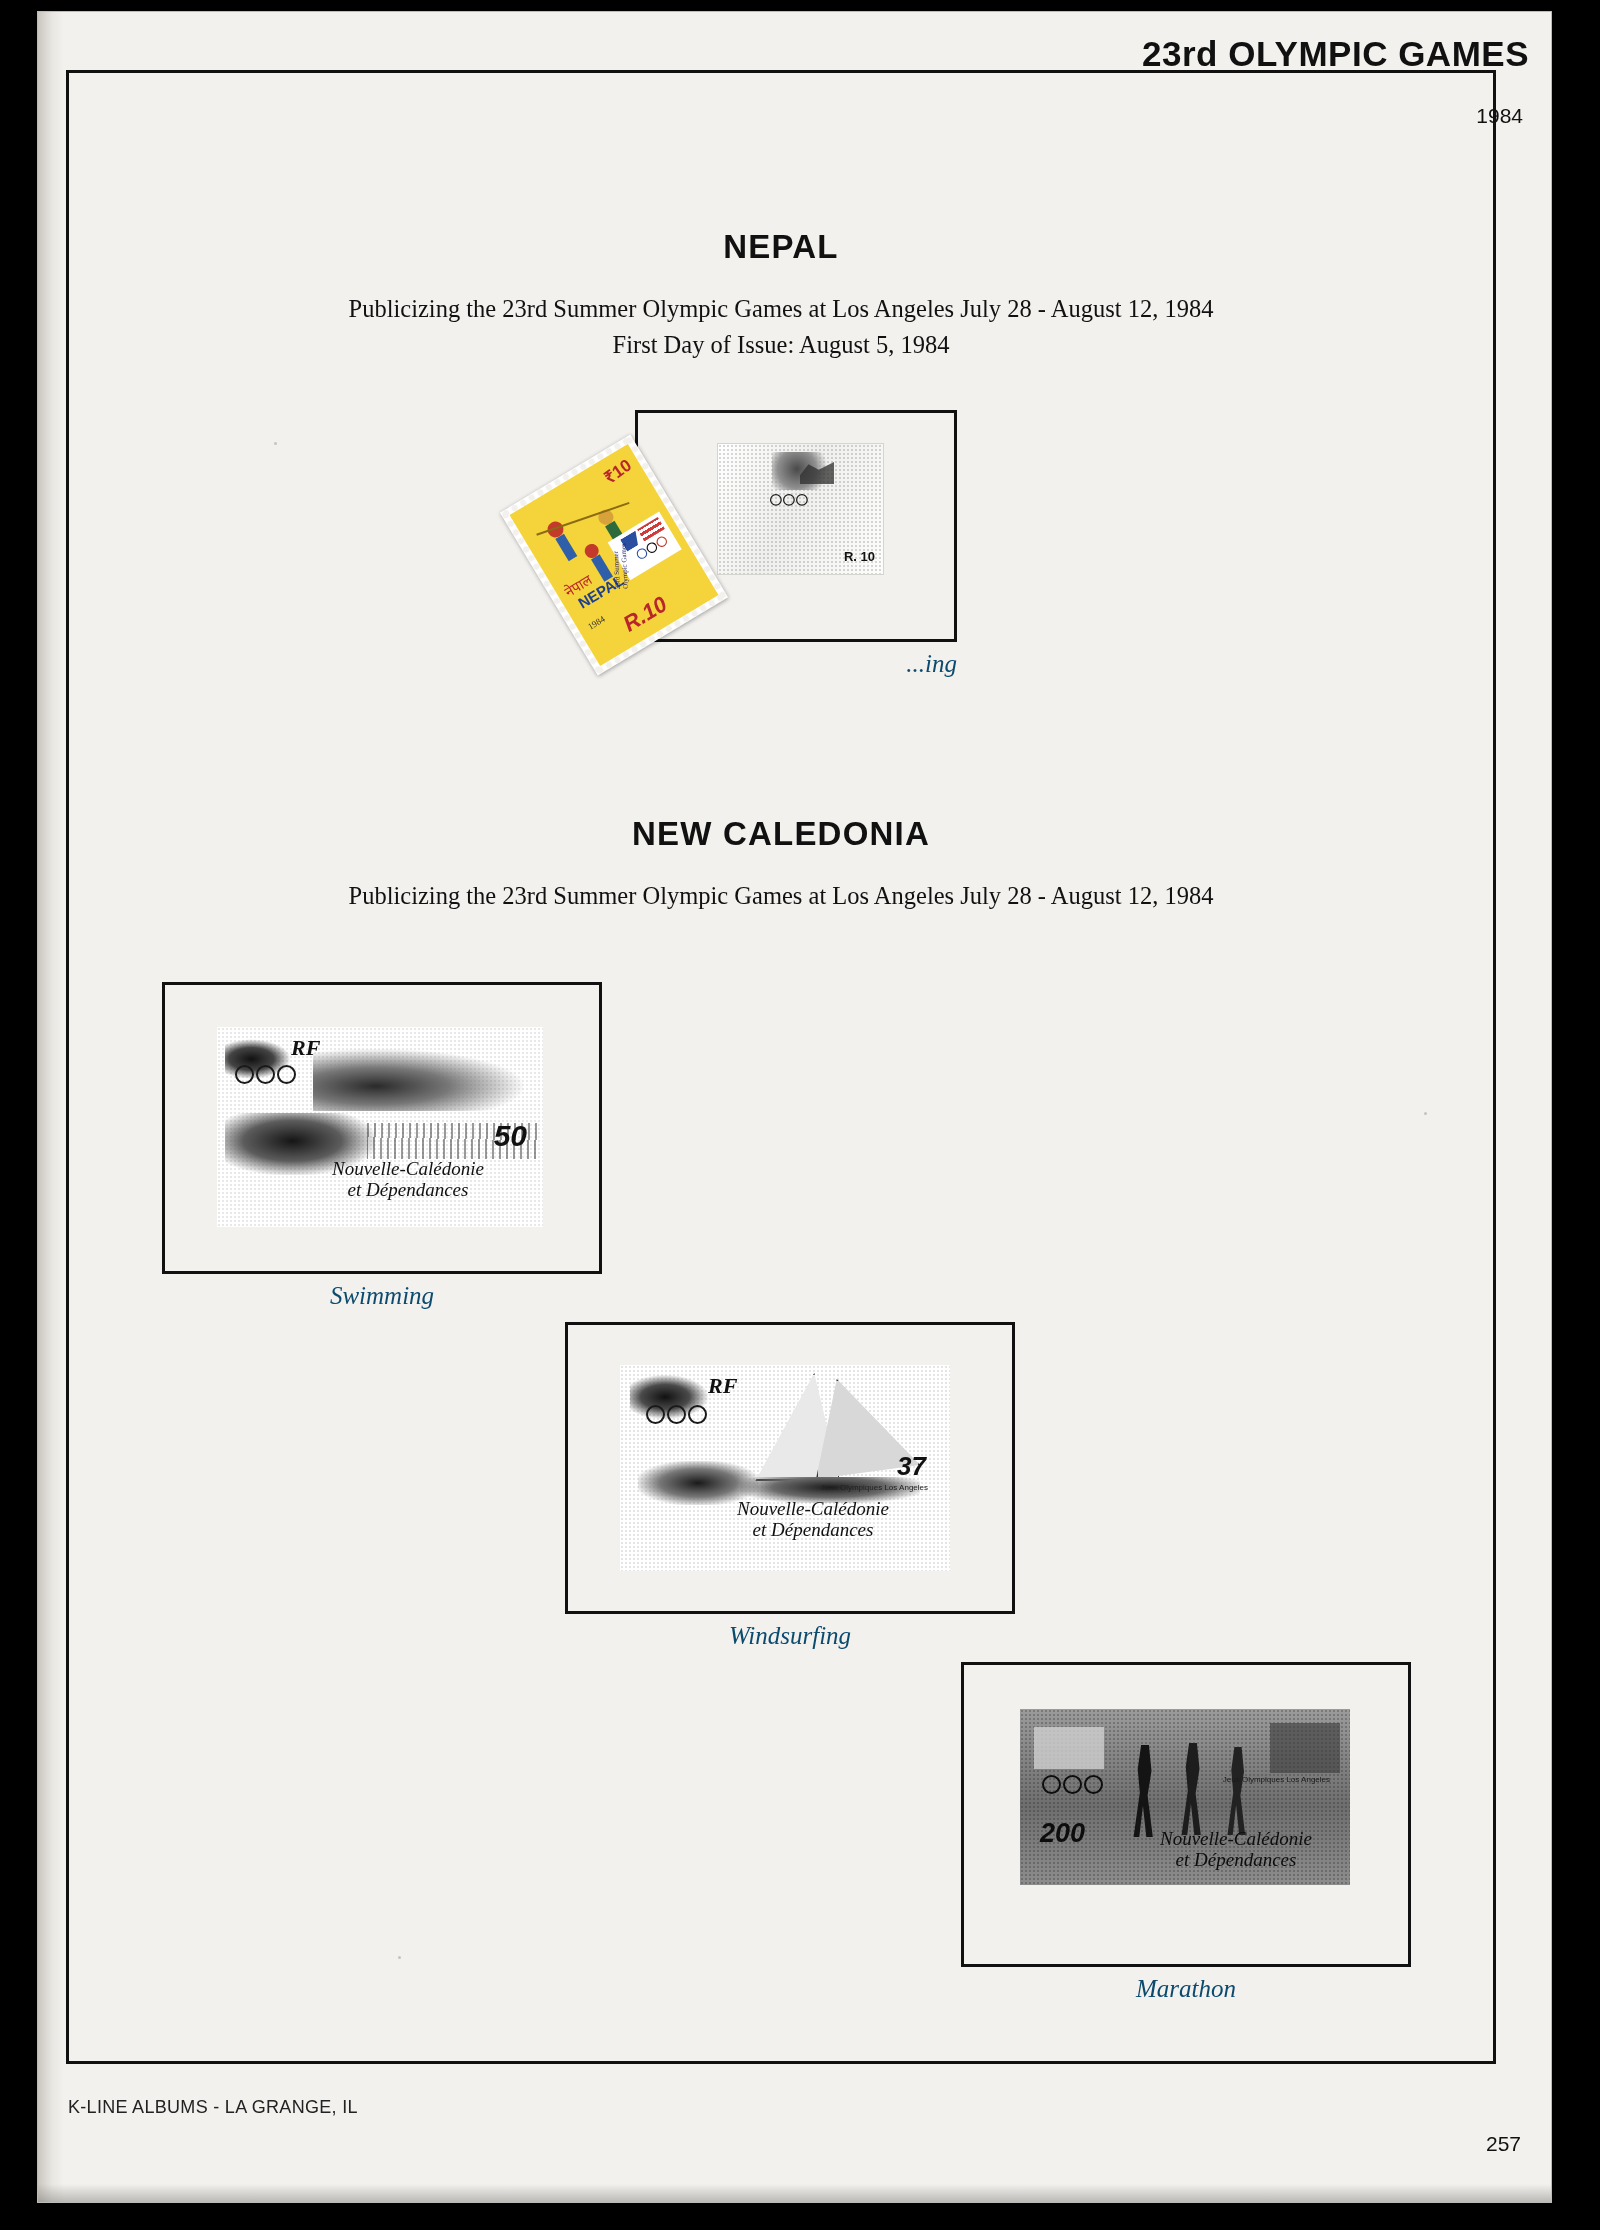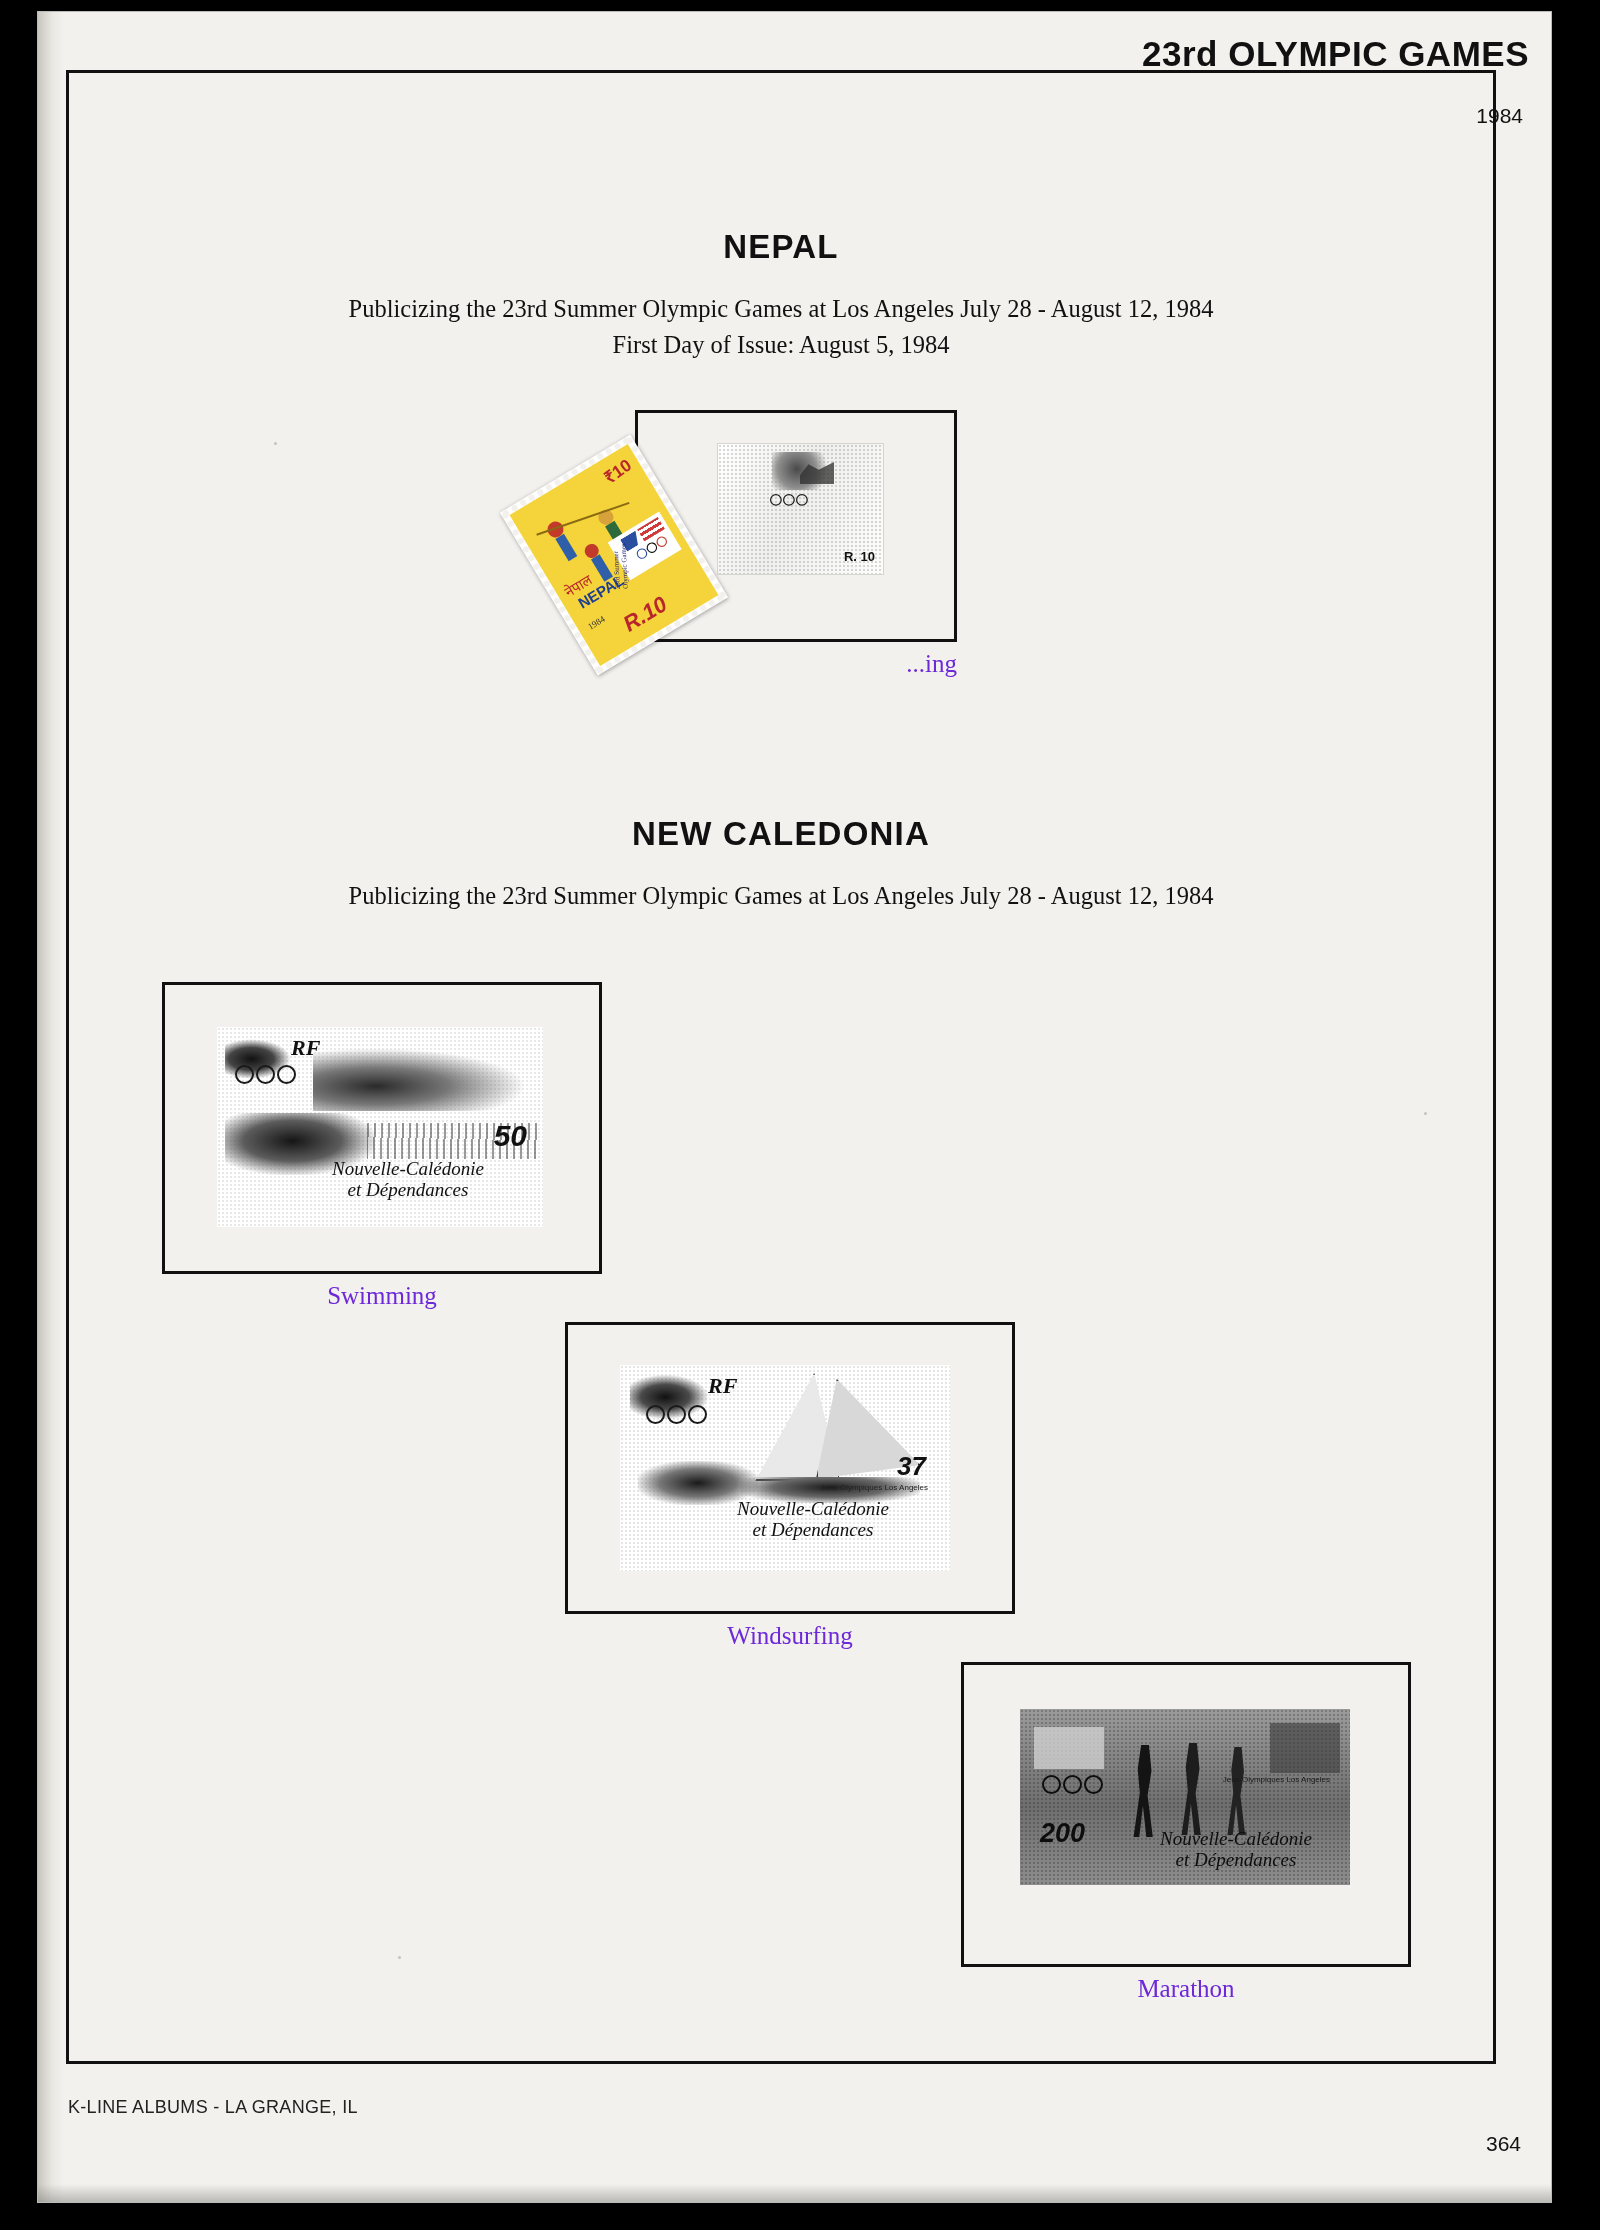--- a/index.html
+++ b/index.html
@@ -108,22 +108,23 @@
   
   .mount {
     position: absolute;
     border: 3px solid #111;
     box-sizing: border-box;
     background: #f2f1ee;
   }
   .caption {
     position: absolute;
     font-family: "Liberation Serif", serif;
+    font-style: italic;
     font-size: 25px;
-    color: #6d28d9;
+    color: #0c4a6e;
     text-align: center;
     white-space: nowrap;
   }
 
   
   #nepal-mount {
     left: 597px;
     top: 398px;
     width: 322px;
     height: 232px;
@@ -420,20 +421,20 @@
       <div style="position:absolute;right:20px;top:66px;font-size:8px;color:#1a1a1a;font-family:'Liberation Sans',sans-serif;">Jeux Olympiques Los Angeles</div>
       <div class="script" style="left:108px;bottom:14px;width:216px;font-size:19px;color:#0d0d0d;">
         <div>Nouvelle-Calédonie</div>
         <div>et Dépendances</div>
       </div>
     </div>
   </div>
   <div class="caption" id="nc-cap-3">Marathon</div>
 
   <div id="footer-imprint">K-LINE ALBUMS - LA GRANGE, IL</div>
-  <div id="page-number">364</div>
+  <div id="page-number">257</div>
 
   <div class="speck" style="left:236px;top:430px;width:3px;height:3px;"></div>
   <div class="speck" style="left:1386px;top:1100px;width:3px;height:3px;"></div>
   <div class="speck" style="left:360px;top:1944px;width:3px;height:3px;"></div>
 
   <div id="page-bottom-shadow"></div>
 </div>
 
 </body></html>

